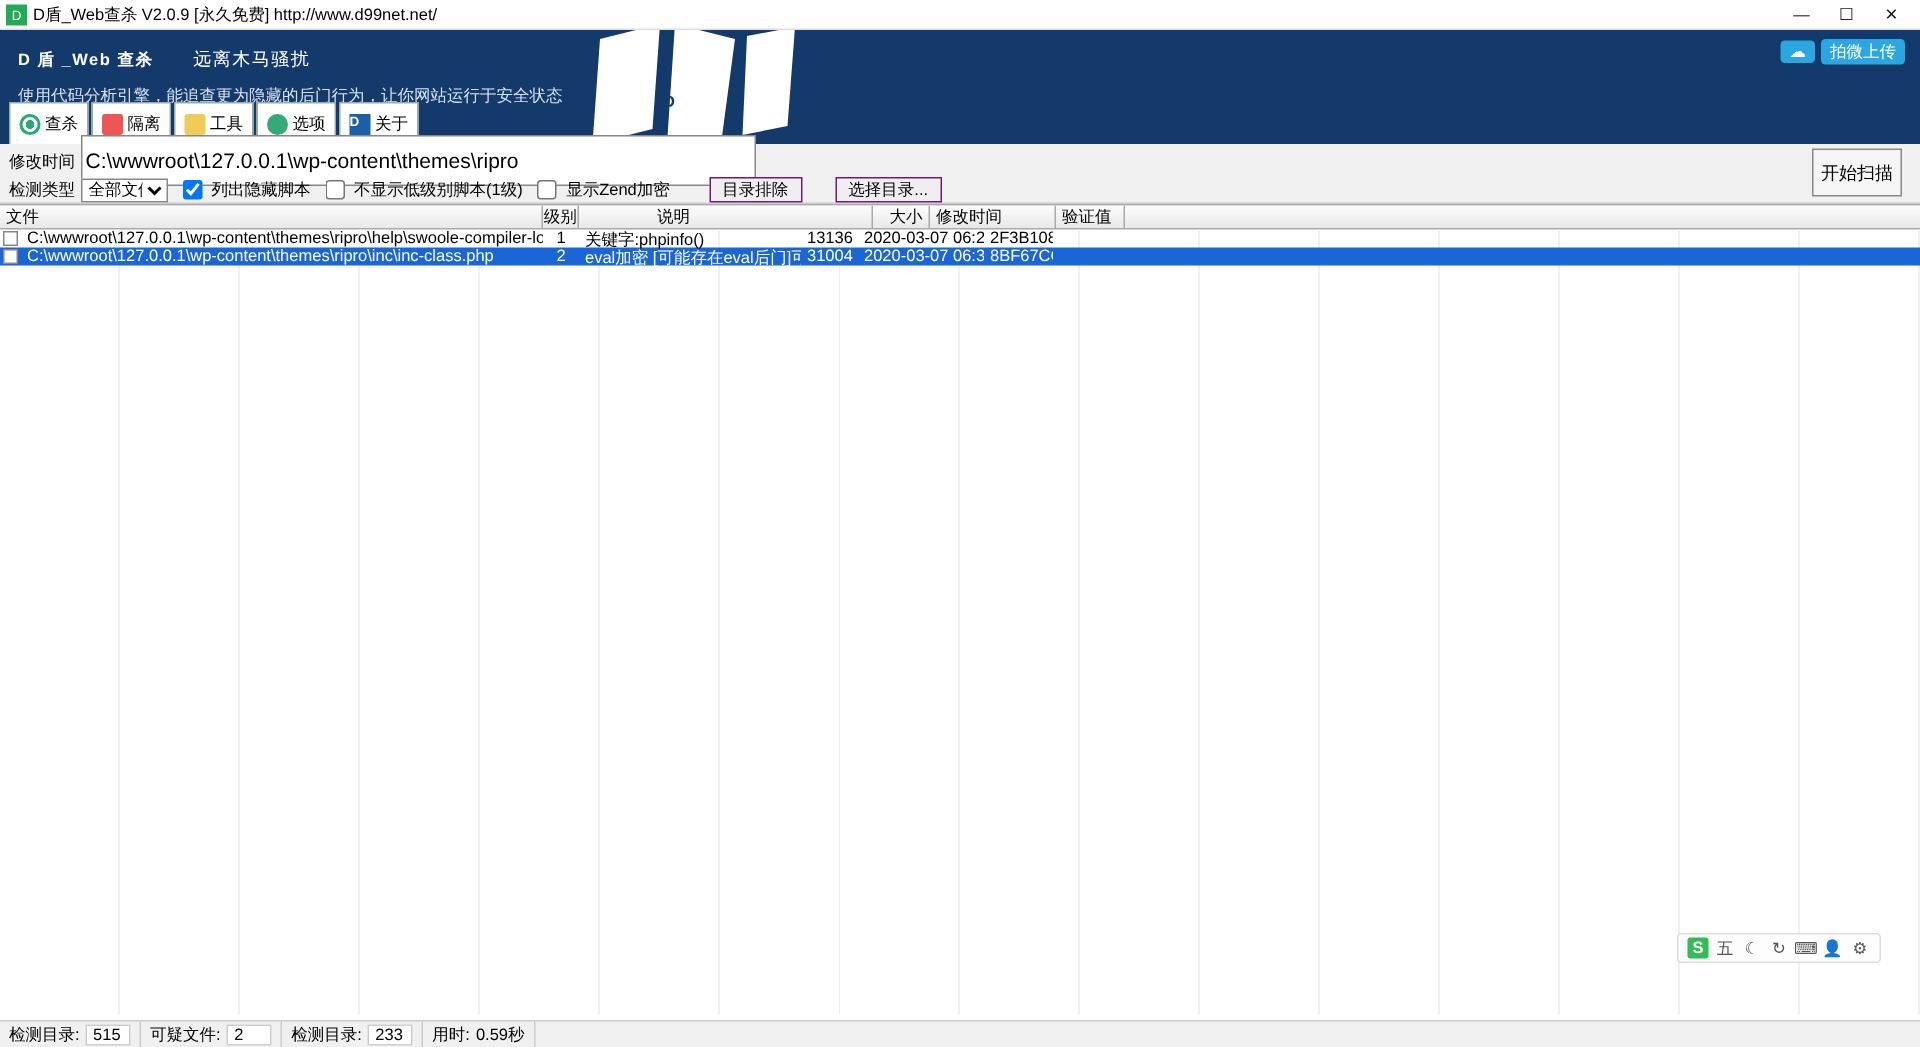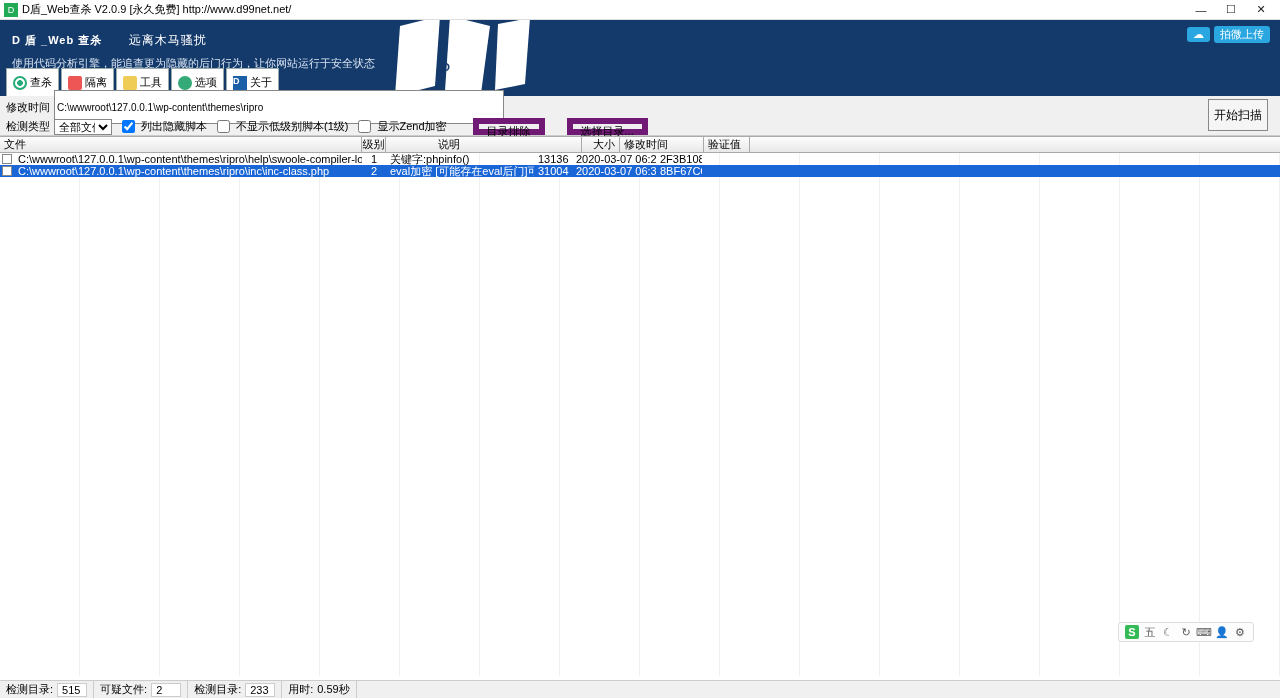--- a/index.html
+++ b/index.html
@@ -22,23 +22,23 @@
 .tbtn .ico{width:14px;height:14px;display:inline-block;}
 .ico-scan{background:radial-gradient(circle,#2a7 40%,transparent 42%);border:2px solid #2a7;border-radius:50%;}
 .ico-isolate{background:#e55;border-radius:2px;}
 .ico-tool{background:#ec5;border-radius:2px;}
 .ico-opt{background:#3a7;border-radius:50%;}
 .ico-about{background:#1a5fa8;color:#fff;display:flex;align-items:center;justify-content:center;font-size:9px;font-weight:bold;}
 .controls{height:40px;background:#f0f0f0;border-bottom:1px solid #ccc;padding:2px 6px;display:flex;flex-direction:column;gap:2px;position:relative;}
 .crow{display:flex;align-items:center;gap:4px;height:18px;}
 .crow label{color:#000;}
 .crow select{height:16px;border:1px solid #888;background:#fff;font-size:11px;}
-.crow input[type=text]{height:16px;border:1px solid #888;background:#fff;font-size:10px;padding:16px 2px;}
+.crow input[type=text]{height:16px;border:1px solid #888;background:#fff;font-size:14px;padding:16px 2px;}
 .crow input[type=checkbox]{margin:0 2px 0 6px;}
-.smallbtn{height:17px;border:6px solid #701a75;background:#efefef;padding:0 8px;font-size:11px;}
+.smallbtn{height:17px;border:1px solid #701a75;background:#efefef;padding:0 8px;font-size:11px;}
 .bigbtn{position:absolute;right:12px;top:3px;width:60px;height:32px;border:1px solid #888;background:#f5f5f5;font-size:12px;}
 .tablewrap{height:540px;overflow:hidden;border-top:1px solid #aaa;position:relative;}
 .thead{display:flex;height:16px;background:linear-gradient(#fdfdfd,#e8e8e8);border-bottom:1px solid #aaa;}
 .th{border-right:1px solid #aaa;padding:0 4px;display:flex;align-items:center;color:#000;overflow:hidden;white-space:nowrap;}
 .c-file{width:362px;}
 .c-level{width:24px;justify-content:center;}
 .c-desc{width:148px;margin-left:48px;}
 .c-size{width:38px;justify-content:flex-end;}
 .c-time{width:84px;}
 .c-hash{width:46px;}

